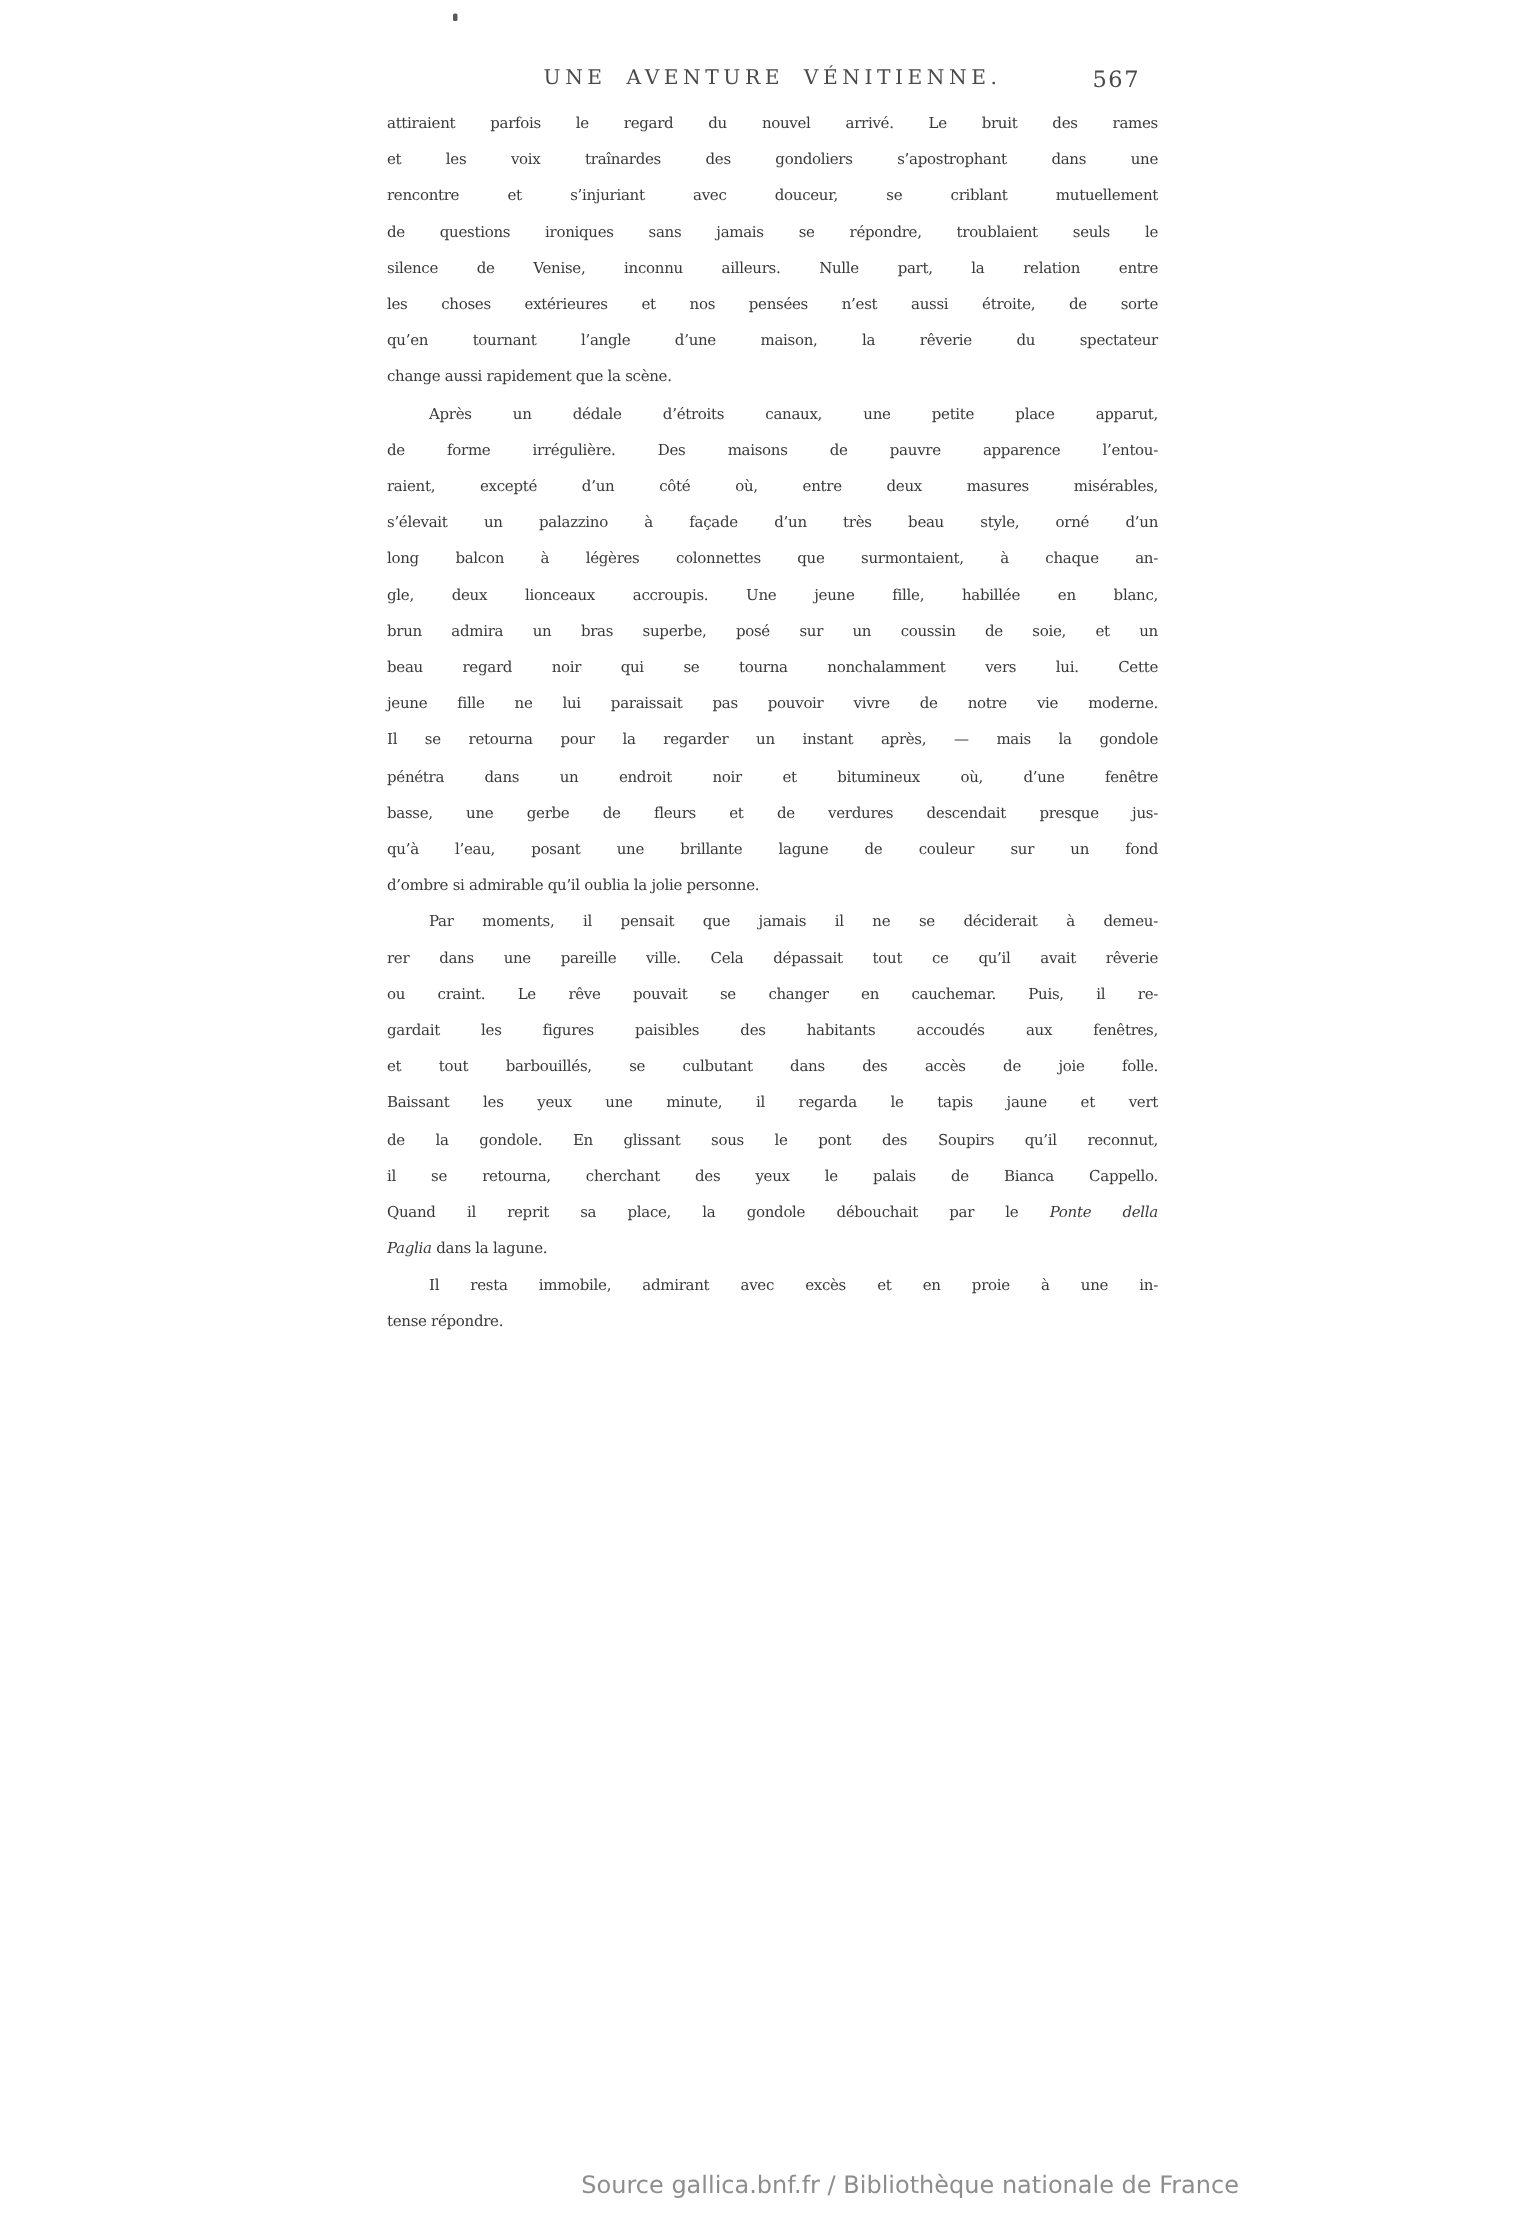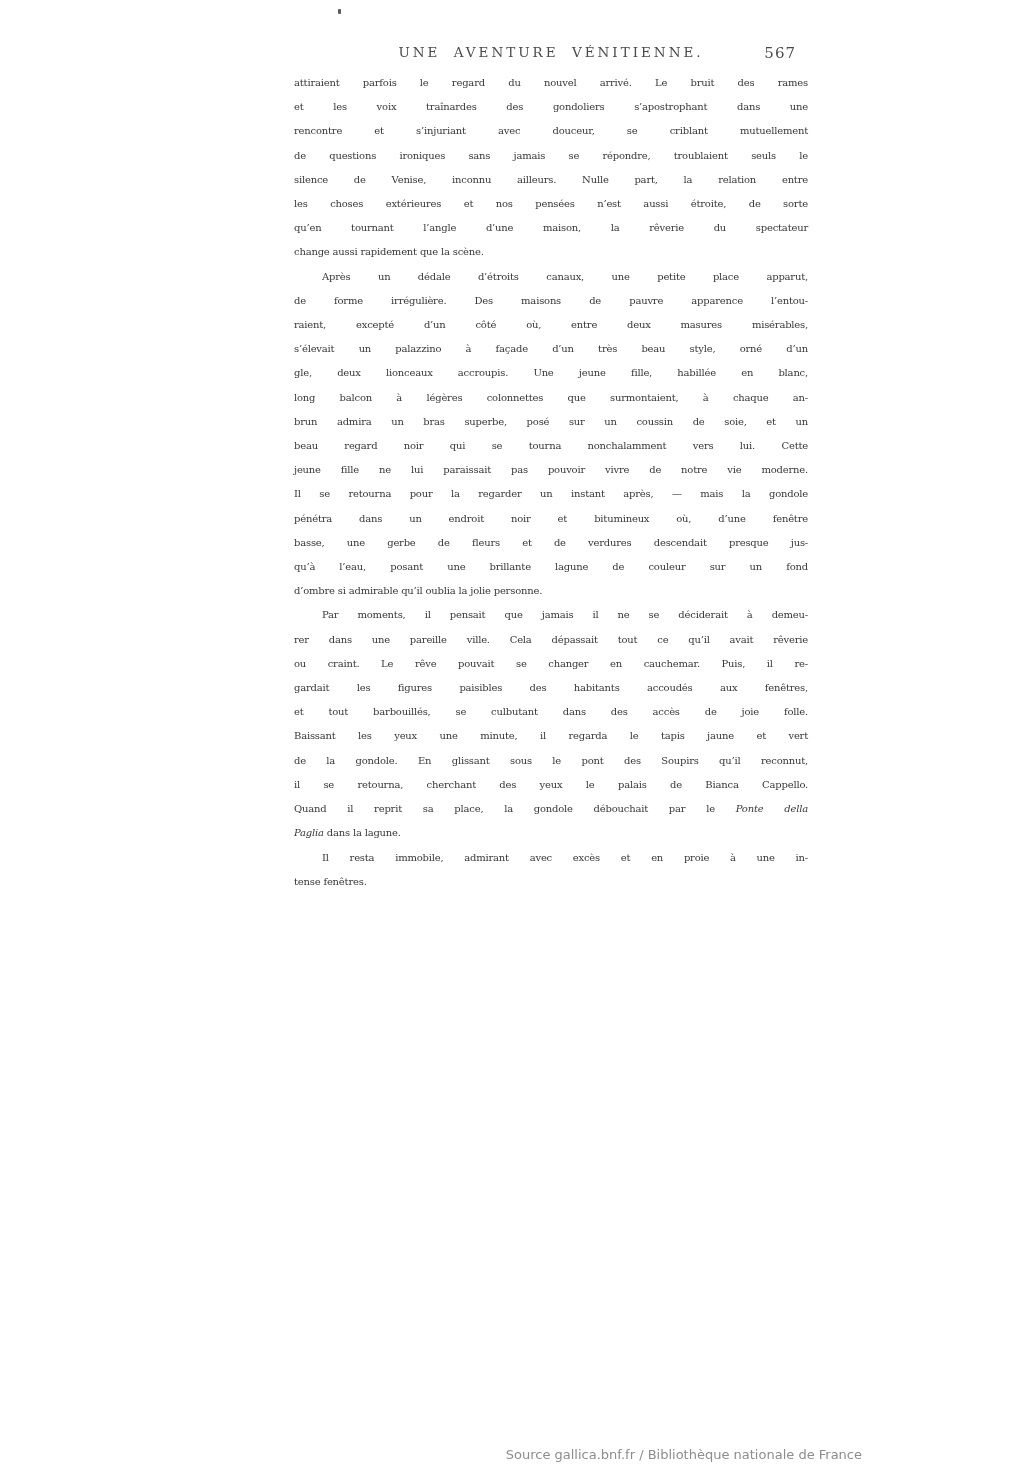--- a/index.html
+++ b/index.html
@@ -7,21 +7,20 @@
     padding: 0;
     background: #ffffff;
   }
   .page {
     position: relative;
     width: 832px;
     height: 1477px;
     background: var(--paper, #ffffff);
     overflow: hidden;
     font-family: "DejaVu Serif", serif;
-    margin-left: 36px;
   }
   
   .speck {
     position: absolute;
     left: 302px;
     top: 9px;
     width: 3px;
     height: 5px;
     background: #5a5a5a;
     border-radius: 1px;
@@ -70,21 +69,21 @@
     text-align-last: left;
   }
   .line i {
     font-style: italic;
   }
   .footer {
     position: absolute;
     right: 6px;
     top: 1447px;
     font-family: "DejaVu Sans", sans-serif;
-    font-size: 13px;
+    font-size: 16px;
     color: var(--footer-ink, #8d8d8d);
     white-space: nowrap;
   }
 </style>
 </head>
 <body>
 
 <div class="page">
   <div class="speck"></div>
 
@@ -99,38 +98,38 @@
       <div class="line">rencontre et s’injuriant avec douceur, se criblant mutuellement</div>
       <div class="line">de questions ironiques sans jamais se répondre, troublaient seuls le</div>
       <div class="line">silence de Venise, inconnu ailleurs. Nulle part, la relation entre</div>
       <div class="line">les choses extérieures et nos pensées n’est aussi étroite, de sorte</div>
       <div class="line">qu’en tournant l’angle d’une maison, la rêverie du spectateur</div>
       <div class="line lastline">change aussi rapidement que la scène.</div>
       <div class="line indent">Après un dédale d’étroits canaux, une petite place apparut,</div>
       <div class="line">de forme irrégulière. Des maisons de pauvre apparence l’entou-</div>
       <div class="line">raient, excepté d’un côté où, entre deux masures misérables,</div>
       <div class="line">s’élevait un palazzino à façade d’un très beau style, orné d’un</div>
+      <div class="line">long balcon à légères colonnettes que surmontaient, à chaque an-</div>
       <div class="line">gle, deux lionceaux accroupis. Une jeune fille, habillée en blanc,</div>
-      <div class="line">long balcon à légères colonnettes que surmontaient, à chaque an-</div>
       <div class="line">brun admira un bras superbe, posé sur un coussin de soie, et un</div>
       <div class="line">beau regard noir qui se tourna nonchalamment vers lui. Cette</div>
       <div class="line">jeune fille ne lui paraissait pas pouvoir vivre de notre vie moderne.</div>
       <div class="line">Il se retourna pour la regarder un instant après, — mais la gondole</div>
       <div class="line">pénétra dans un endroit noir et bitumineux où, d’une fenêtre</div>
       <div class="line">basse, une gerbe de fleurs et de verdures descendait presque jus-</div>
       <div class="line">qu’à l’eau, posant une brillante lagune de couleur sur un fond</div>
       <div class="line lastline">d’ombre si admirable qu’il oublia la jolie personne.</div>
       <div class="line indent">Par moments, il pensait que jamais il ne se déciderait à demeu-</div>
       <div class="line">rer dans une pareille ville. Cela dépassait tout ce qu’il avait rêverie</div>
       <div class="line">ou craint. Le rêve pouvait se changer en cauchemar. Puis, il re-</div>
       <div class="line">gardait les figures paisibles des habitants accoudés aux fenêtres,</div>
       <div class="line">et tout barbouillés, se culbutant dans des accès de joie folle.</div>
       <div class="line">Baissant les yeux une minute, il regarda le tapis jaune et vert</div>
       <div class="line">de la gondole. En glissant sous le pont des Soupirs qu’il reconnut,</div>
       <div class="line">il se retourna, cherchant des yeux le palais de Bianca Cappello.</div>
       <div class="line">Quand il reprit sa place, la gondole débouchait par le <i>Ponte della</i></div>
       <div class="line lastline"><i>Paglia</i> dans la lagune.</div>
       <div class="line indent">Il resta immobile, admirant avec excès et en proie à une in-</div>
-      <div class="line lastline">tense fenêtres.</div>
+      <div class="line lastline">tense répondre.</div>
     </div>
 
   <div class="footer">Source gallica.bnf.fr / Bibliothèque nationale de France</div>
 </div>
 
 </body></html>

